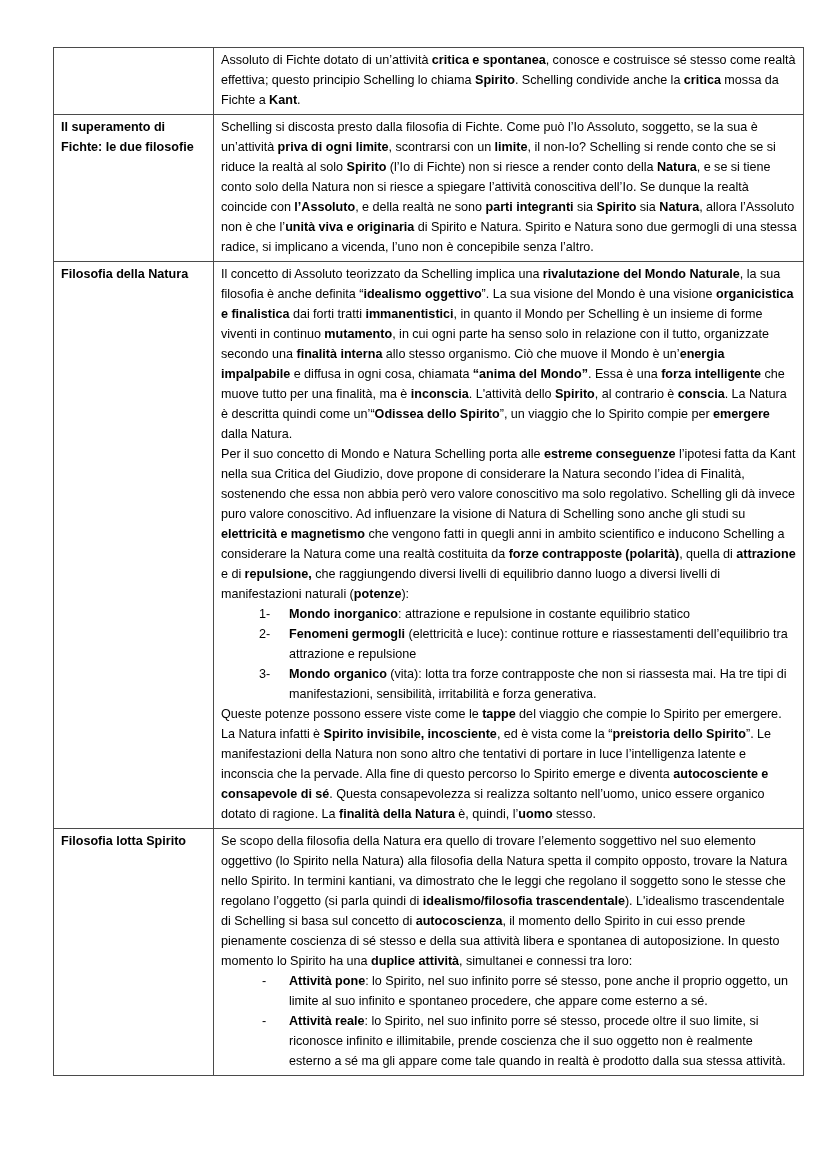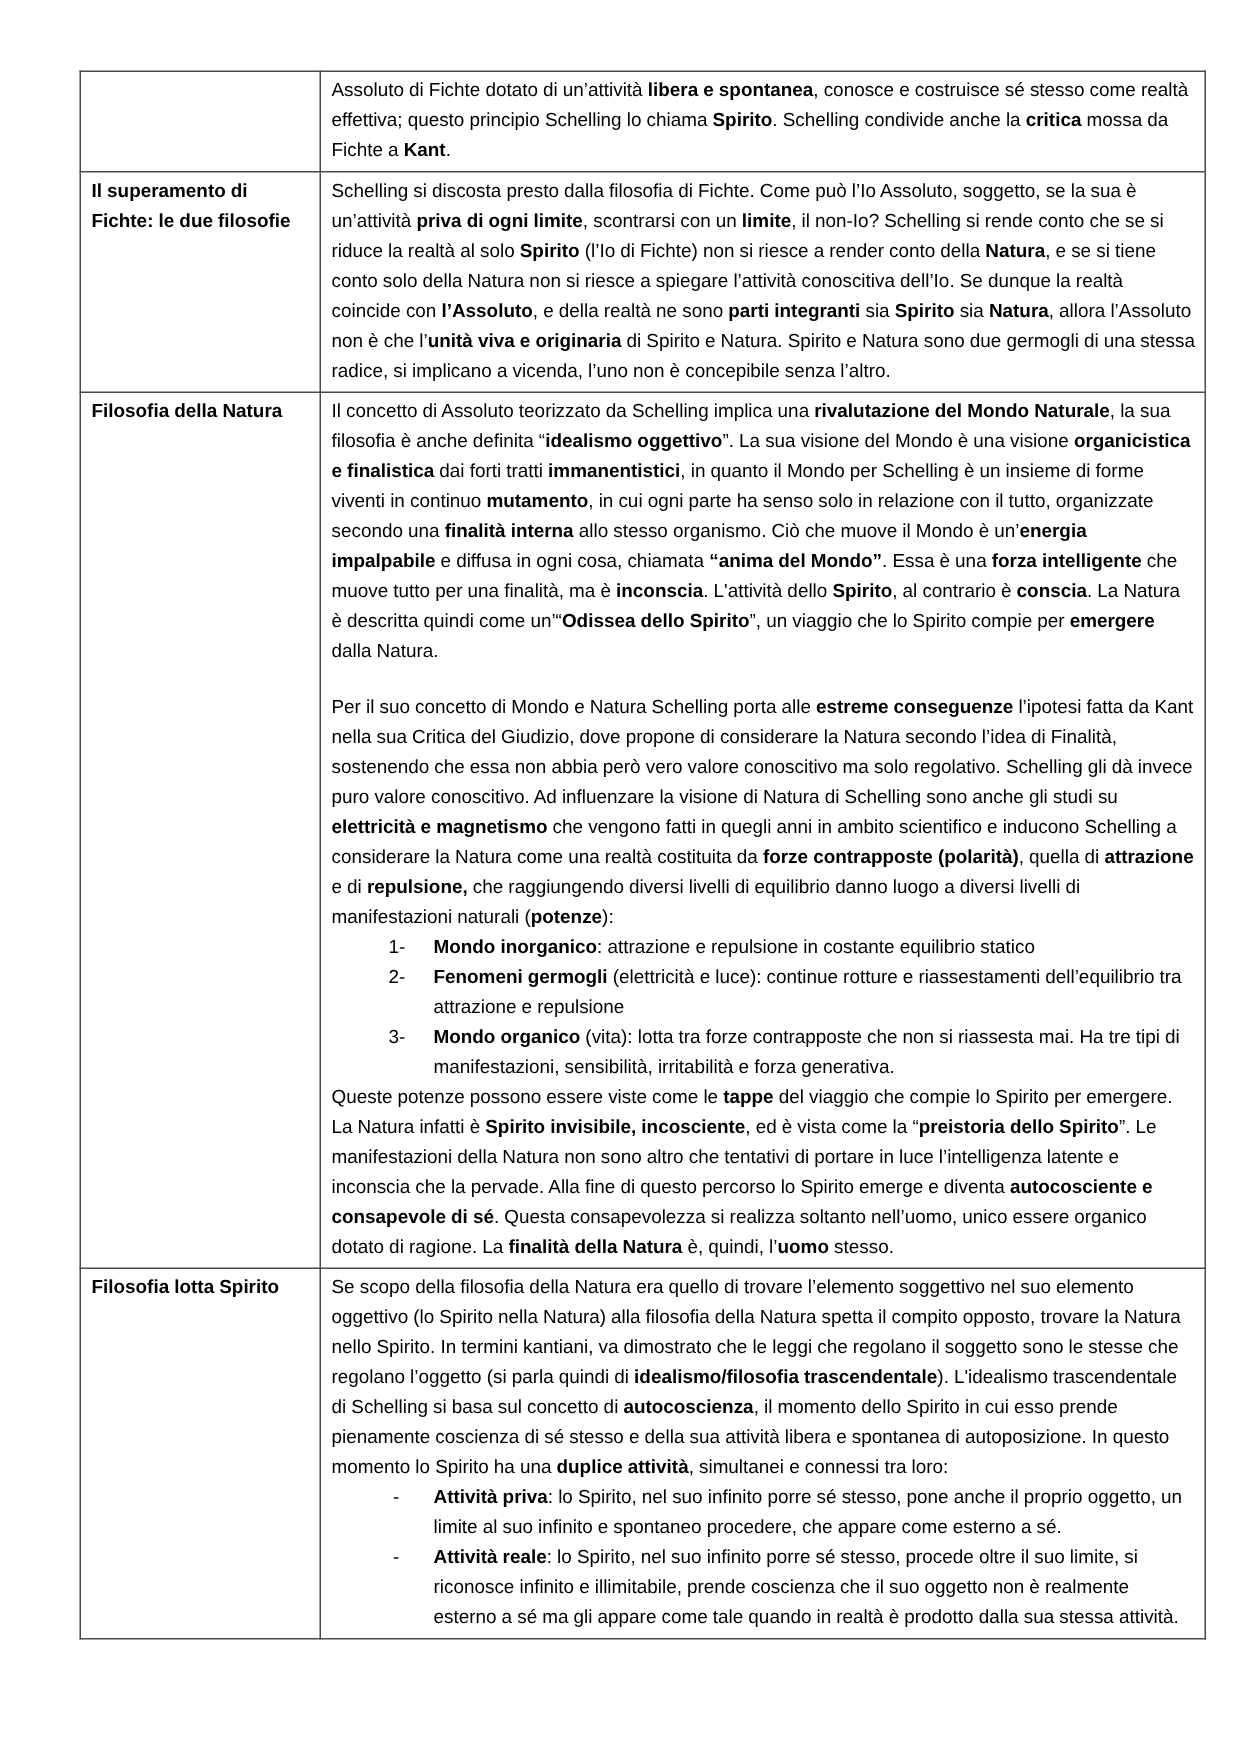--- a/index.html
+++ b/index.html
@@ -43,21 +43,21 @@
     margin-left: 12px;
   }
   td.body-cell {
     width: 576px;
   }
   .para {
     margin: 0;
     text-align: left;
   }
   .para + .para {
-    margin-top: 17px;
+    margin-top: 0px;
   }
   b, strong {
     font-weight: bold;
   }
   ol.num-list {
     list-style: none;
     margin: 0;
     padding: 0 0 0 0;
   }
   ol.num-list > li {
@@ -95,21 +95,21 @@
 </style>
 </head>
 <body>
 
 <div class="page">
   <table class="notes-table">
     <tbody>
         <tr>
           <td class="label-cell"></td>
           <td class="body-cell">
-            <p class="para">Assoluto di Fichte dotato di un’attività <b>libera e spontanea</b>, conosce e costruisce sé stesso come realtà effettiva; questo principio Schelling lo chiama <b>Spirito</b>. Schelling condivide anche la <b>critica</b> mossa da Fichte a <b>Kant</b>.</p>
+            <p class="para">Assoluto di Fichte dotato di un’attività <b>critica e spontanea</b>, conosce e costruisce sé stesso come realtà effettiva; questo principio Schelling lo chiama <b>Spirito</b>. Schelling condivide anche la <b>critica</b> mossa da Fichte a <b>Kant</b>.</p>
           </td>
         </tr>
         <tr>
           <td class="label-cell">
             <span class="label-line">Il superamento di Fichte: le due filosofie</span>
           </td>
           <td class="body-cell">
             <p class="para">Schelling si discosta presto dalla filosofia di Fichte. Come può l’Io Assoluto, soggetto, se la sua è un’attività <b>priva di ogni limite</b>, scontrarsi con un <b>limite</b>, il non-Io? Schelling si rende conto che se si riduce la realtà al solo <b>Spirito</b> (l’Io di Fichte) non si riesce a render conto della <b>Natura</b>, e se si tiene conto solo della Natura non si riesce a spiegare l’attività conoscitiva dell’Io. Se dunque la realtà coincide con <b>l’Assoluto</b>, e della realtà ne sono <b>parti integranti</b> sia <b>Spirito</b> sia <b>Natura</b>, allora l’Assoluto non è che l’<b>unità viva e originaria</b> di Spirito e Natura. Spirito e Natura sono due germogli di una stessa radice, si implicano a vicenda, l’uno non è concepibile senza l’altro.</p>
           </td>
         </tr>
@@ -128,20 +128,20 @@
             <p class="para">Queste potenze possono essere viste come le <b>tappe</b> del viaggio che compie lo Spirito per emergere. La Natura infatti è <b>Spirito invisibile, incosciente</b>, ed è vista come la “<b>preistoria dello Spirito</b>”. Le manifestazioni della Natura non sono altro che tentativi di portare in luce l’intelligenza latente e inconscia che la pervade. Alla fine di questo percorso lo Spirito emerge e diventa <b>autocosciente e consapevole di sé</b>. Questa consapevolezza si realizza soltanto nell’uomo, unico essere organico dotato di ragione. La <b>finalità della Natura</b> è, quindi, l’<b>uomo</b> stesso.</p>
           </td>
         </tr>
         <tr>
           <td class="label-cell">
             <span class="label-line">Filosofia lotta Spirito</span>
           </td>
           <td class="body-cell">
             <p class="para">Se scopo della filosofia della Natura era quello di trovare l’elemento soggettivo nel suo elemento oggettivo (lo Spirito nella Natura) alla filosofia della Natura spetta il compito opposto, trovare la Natura nello Spirito. In termini kantiani, va dimostrato che le leggi che regolano il soggetto sono le stesse che regolano l’oggetto (si parla quindi di <b>idealismo/filosofia trascendentale</b>). L'idealismo trascendentale di Schelling si basa sul concetto di <b>autocoscienza</b>, il momento dello Spirito in cui esso prende pienamente coscienza di sé stesso e della sua attività libera e spontanea di autoposizione. In questo momento lo Spirito ha una <b>duplice attività</b>, simultanei e connessi tra loro:</p>
             <ul class="dash-list">
-              <li><span class="marker">-</span><span><b>Attività priva</b>: lo Spirito, nel suo infinito porre sé stesso, pone anche il proprio oggetto, un limite al suo infinito e spontaneo procedere, che appare come esterno a sé.</span></li>
+              <li><span class="marker">-</span><span><b>Attività pone</b>: lo Spirito, nel suo infinito porre sé stesso, pone anche il proprio oggetto, un limite al suo infinito e spontaneo procedere, che appare come esterno a sé.</span></li>
               <li><span class="marker">-</span><span><b>Attività reale</b>: lo Spirito, nel suo infinito porre sé stesso, procede oltre il suo limite, si riconosce infinito e illimitabile, prende coscienza che il suo oggetto non è realmente esterno a sé ma gli appare come tale quando in realtà è prodotto dalla sua stessa attività.</span></li>
             </ul>
           </td>
         </tr>
       </tbody>
   </table>
 </div>
 
 </body></html>

